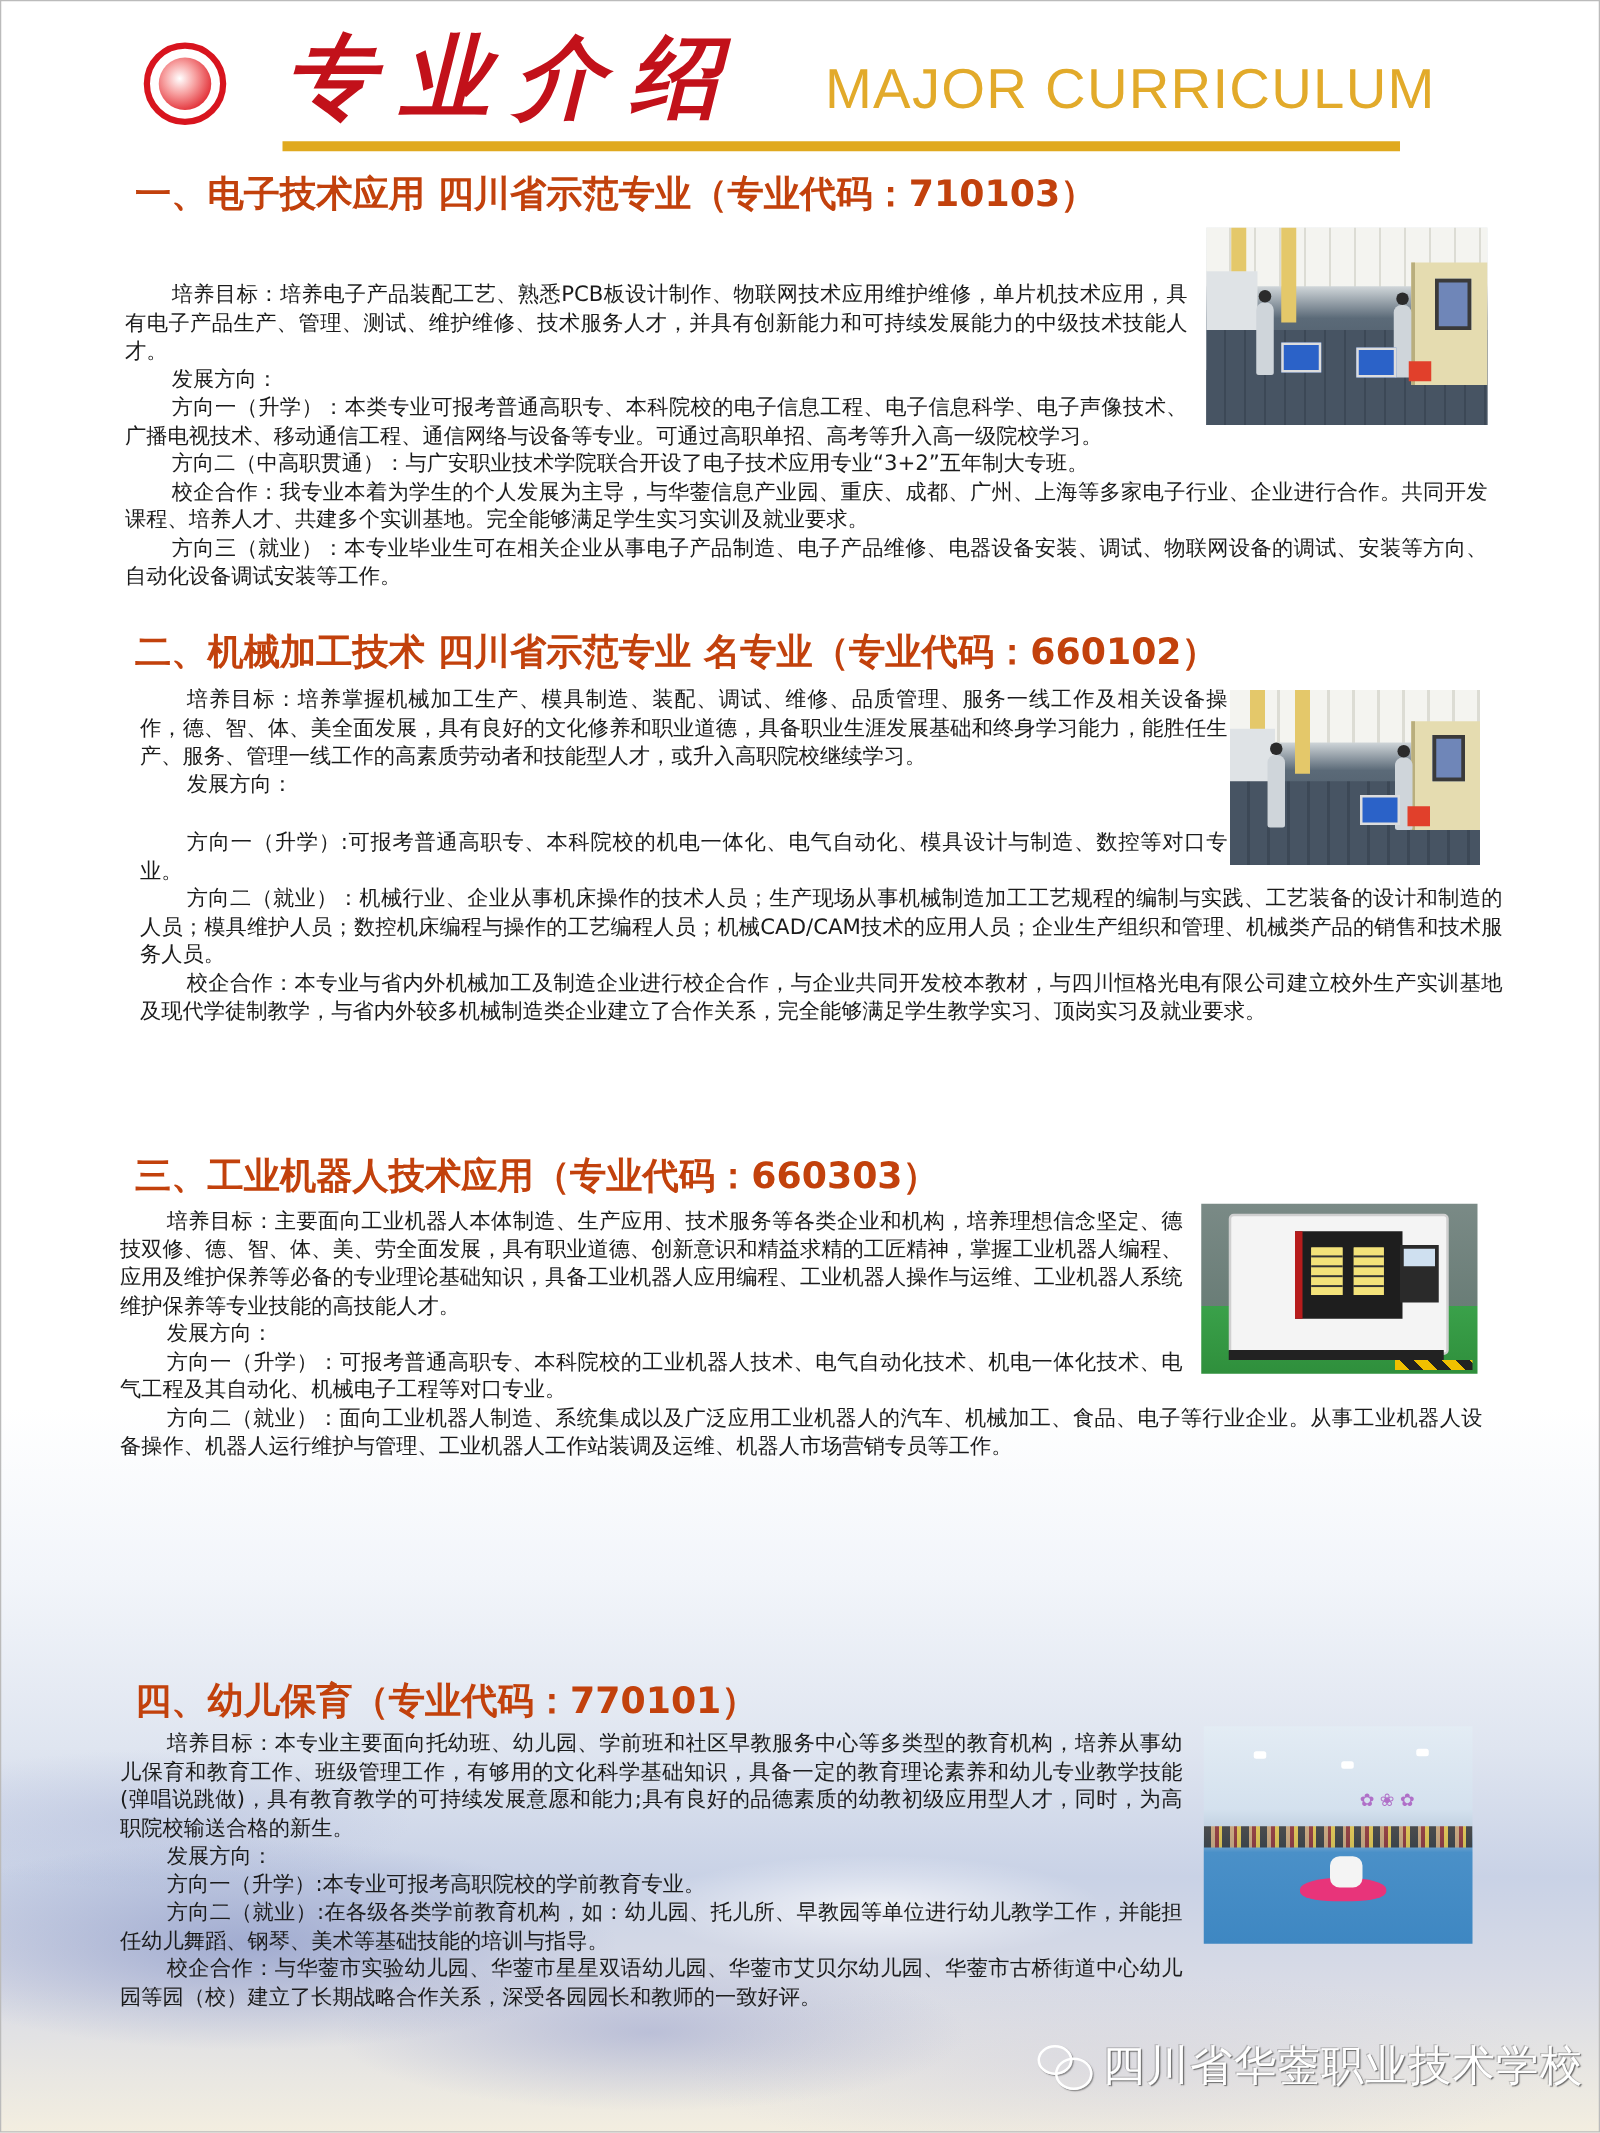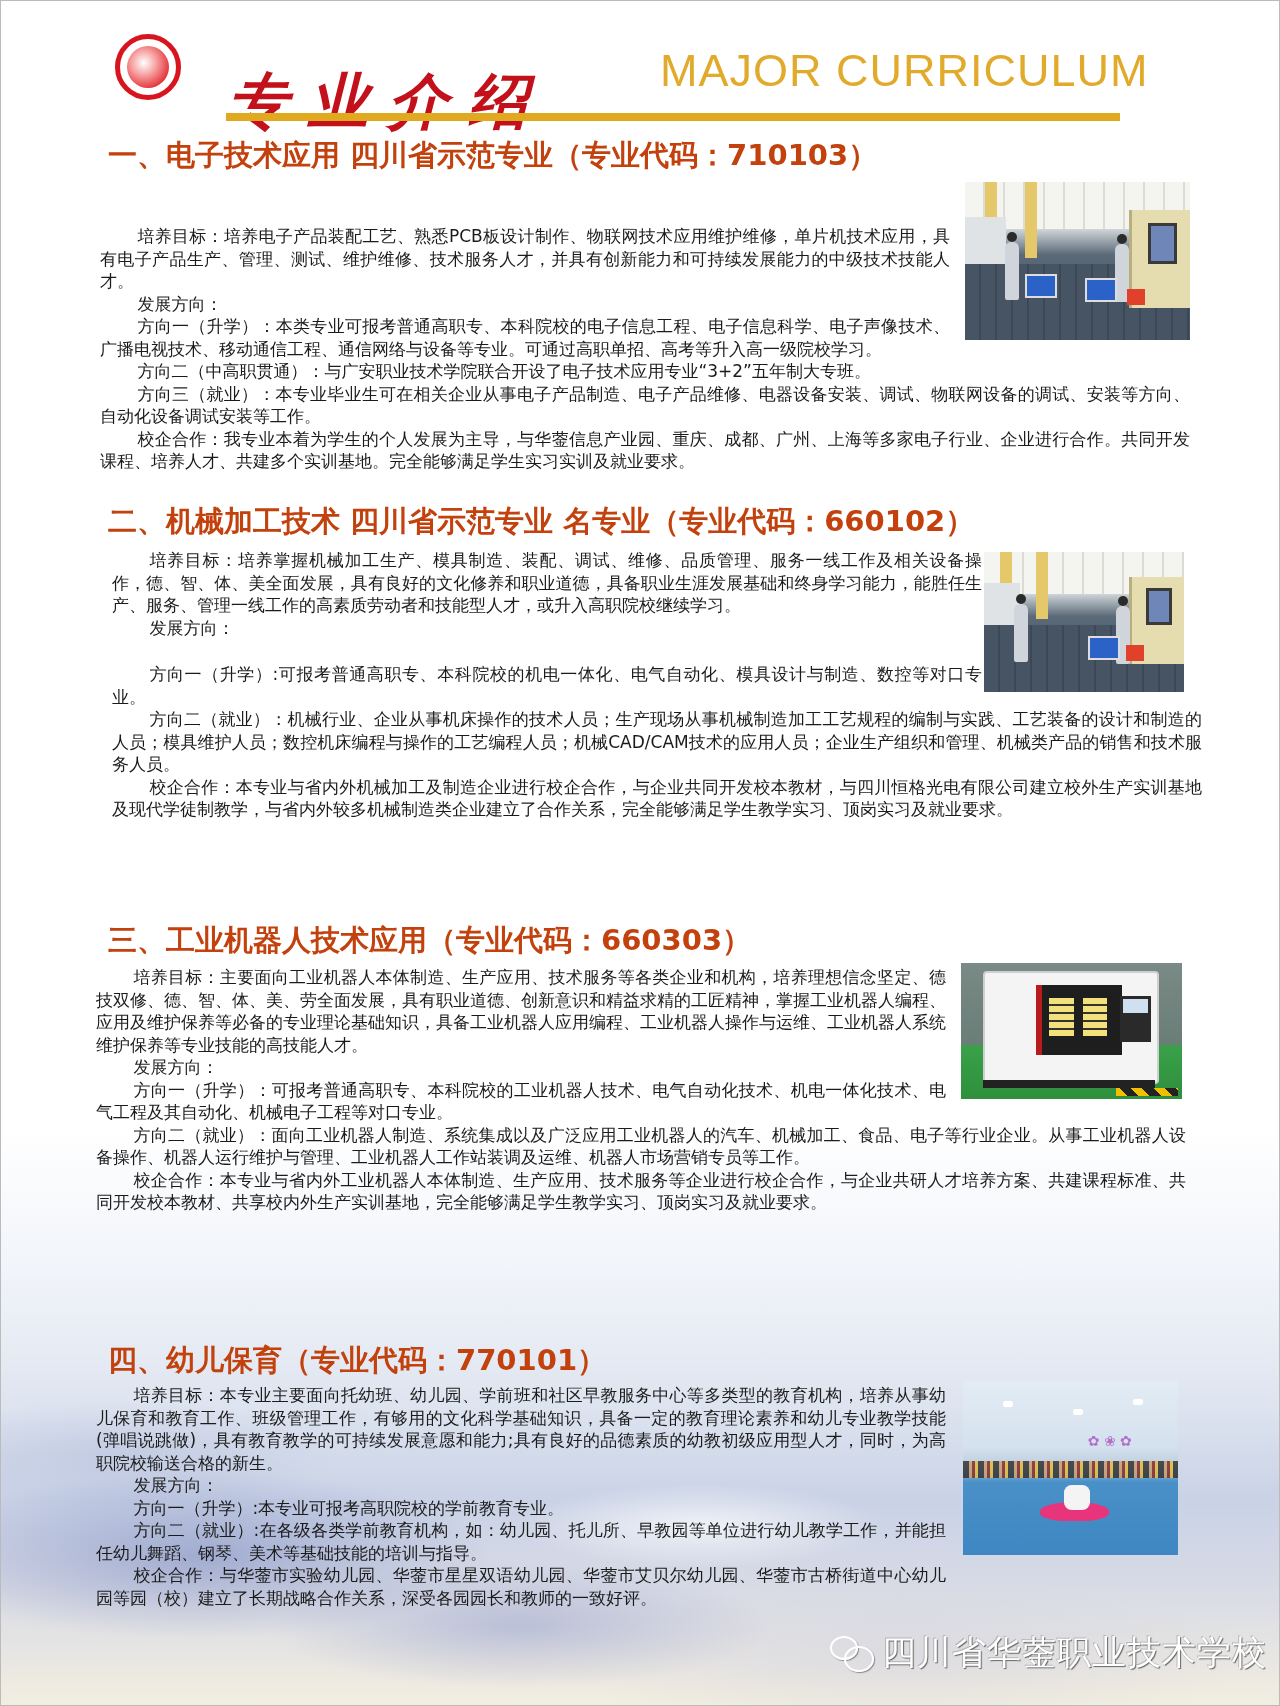--- a/index.html
+++ b/index.html
@@ -25,22 +25,22 @@
   .emblem {
     position:absolute; left:115px; top:34px; width:66px; height:66px; border-radius:50%;
     border:5px solid #d8141e; box-sizing:border-box; background:#fff;
   }
   .emblem-inner {
     position:absolute; left:7px; top:7px; width:42px; height:42px; border-radius:50%;
     background: radial-gradient(circle at 40% 40%, #fff 0%, #f7a1a1 35%, #e0232b 80%, #c10f16 100%);
   }
   .title-cn {
     position:absolute; left:228px; top:6px; font-family:"DejaVu Serif", serif;
-    font-size:60px; font-weight:bold; color:#c2111a; letter-spacing:20px;
-    font-style:italic; line-height:110px;margin-top:40px;
+    font-size:72px; font-weight:bold; color:#c2111a; letter-spacing:20px;
+    font-style:italic; line-height:110px;
   }
   .title-en {
     position:absolute; left:660px; top:46px; font-family:"Liberation Sans", sans-serif;
     font-size:45px; color:#e2aa2a; letter-spacing:1px; line-height:50px;
   }
   .title-rule { position:absolute; left:226px; top:113px; width:894px; height:8px; background:#e0a91f; }
 
   
   .section { position:absolute; left:0; width:1280px; }
   .sec-title {
@@ -112,22 +112,22 @@
   <div class="title-rule"></div>
 </div>
 
 <div class="section" style="top:0;">
   <div class="sec-title" style="top:137px;">一、电子技术应用  四川省示范专业（专业代码：710103）</div>
   <div class="sec-body" style="left:100px; top:181px; width:850px;">
     <p style="width:850px;margin-top:44px;">培养目标：培养电子产品装配工艺、熟悉PCB板设计制作、物联网技术应用维护维修，单片机技术应用，具有电子产品生产、管理、测试、维护维修、技术服务人才，并具有创新能力和可持续发展能力的中级技术技能人才。</p>
     <p>发展方向：</p>
     <p style="width:850px;">方向一（升学）：本类专业可报考普通高职专、本科院校的电子信息工程、电子信息科学、电子声像技术、广播电视技术、移动通信工程、通信网络与设备等专业。可通过高职单招、高考等升入高一级院校学习。</p>
     <p style="width:850px;">方向二（中高职贯通）：与广安职业技术学院联合开设了电子技术应用专业“3+2”五年制大专班。</p>
+    <p style="width:1090px;">校企合作：我专业本着为学生的个人发展为主导，与华蓥信息产业园、重庆、成都、广州、上海等多家电子行业、企业进行合作。共同开发课程、培养人才、共建多个实训基地。完全能够满足学生实习实训及就业要求。</p>
     <p style="width:1090px;">方向三（就业）：本专业毕业生可在相关企业从事电子产品制造、电子产品维修、电器设备安装、调试、物联网设备的调试、安装等方向、自动化设备调试安装等工作。</p>
-    <p style="width:1090px;">校企合作：我专业本着为学生的个人发展为主导，与华蓥信息产业园、重庆、成都、广州、上海等多家电子行业、企业进行合作。共同开发课程、培养人才、共建多个实训基地。完全能够满足学生实习实训及就业要求。</p>
   </div>
   <div class="photo photo-factory" style="left:965px; top:182px; width:225px; height:158px;">
     <div class="ceiling"></div>
     <div class="pillar" style="left:20px;"></div>
     <div class="pillar" style="left:60px;"></div>
     <div class="machine-l"></div>
     <div class="floor"></div>
     <div class="machine-r"></div>
     <div class="screen"></div>
     <div class="person" style="left:40px; top:60px;"></div>
@@ -162,21 +162,20 @@
   </div>
 </div>
 
 <div class="section" style="top:0;">
   <div class="sec-title" style="top:922px;text-align:center;">三、工业机器人技术应用（专业代码：660303）</div>
   <div class="sec-body" style="left:96px; top:966px; width:1090px;">
     <p style="width:850px;">培养目标：主要面向工业机器人本体制造、生产应用、技术服务等各类企业和机构，培养理想信念坚定、德技双修、德、智、体、美、劳全面发展，具有职业道德、创新意识和精益求精的工匠精神，掌握工业机器人编程、应用及维护保养等必备的专业理论基础知识，具备工业机器人应用编程、工业机器人操作与运维、工业机器人系统维护保养等专业技能的高技能人才。</p>
     <p>发展方向：</p>
     <p style="width:850px;">方向一（升学）：可报考普通高职专、本科院校的工业机器人技术、电气自动化技术、机电一体化技术、电气工程及其自动化、机械电子工程等对口专业。</p>
     <p>方向二（就业）：面向工业机器人制造、系统集成以及广泛应用工业机器人的汽车、机械加工、食品、电子等行业企业。从事工业机器人设备操作、机器人运行维护与管理、工业机器人工作站装调及运维、机器人市场营销专员等工作。</p>
-    <p>校企合作：本专业与省内外工业机器人本体制造、生产应用、技术服务等企业进行校企合作，与企业共研人才培养方案、共建课程标准、共同开发校本教材、共享校内外生产实训基地，完全能够满足学生教学实习、顶岗实习及就业要求。</p>
   </div>
   <div class="photo photo-robot" style="left:961px; top:963px; width:221px; height:136px;">
     <div class="cab"></div>
     <div class="door"></div>
     <div class="win" style="left:40%;"></div>
     <div class="win" style="left:55%;"></div>
     <div class="panel"></div>
     <div class="base"></div>
     <div class="stripe"></div>
   </div>

